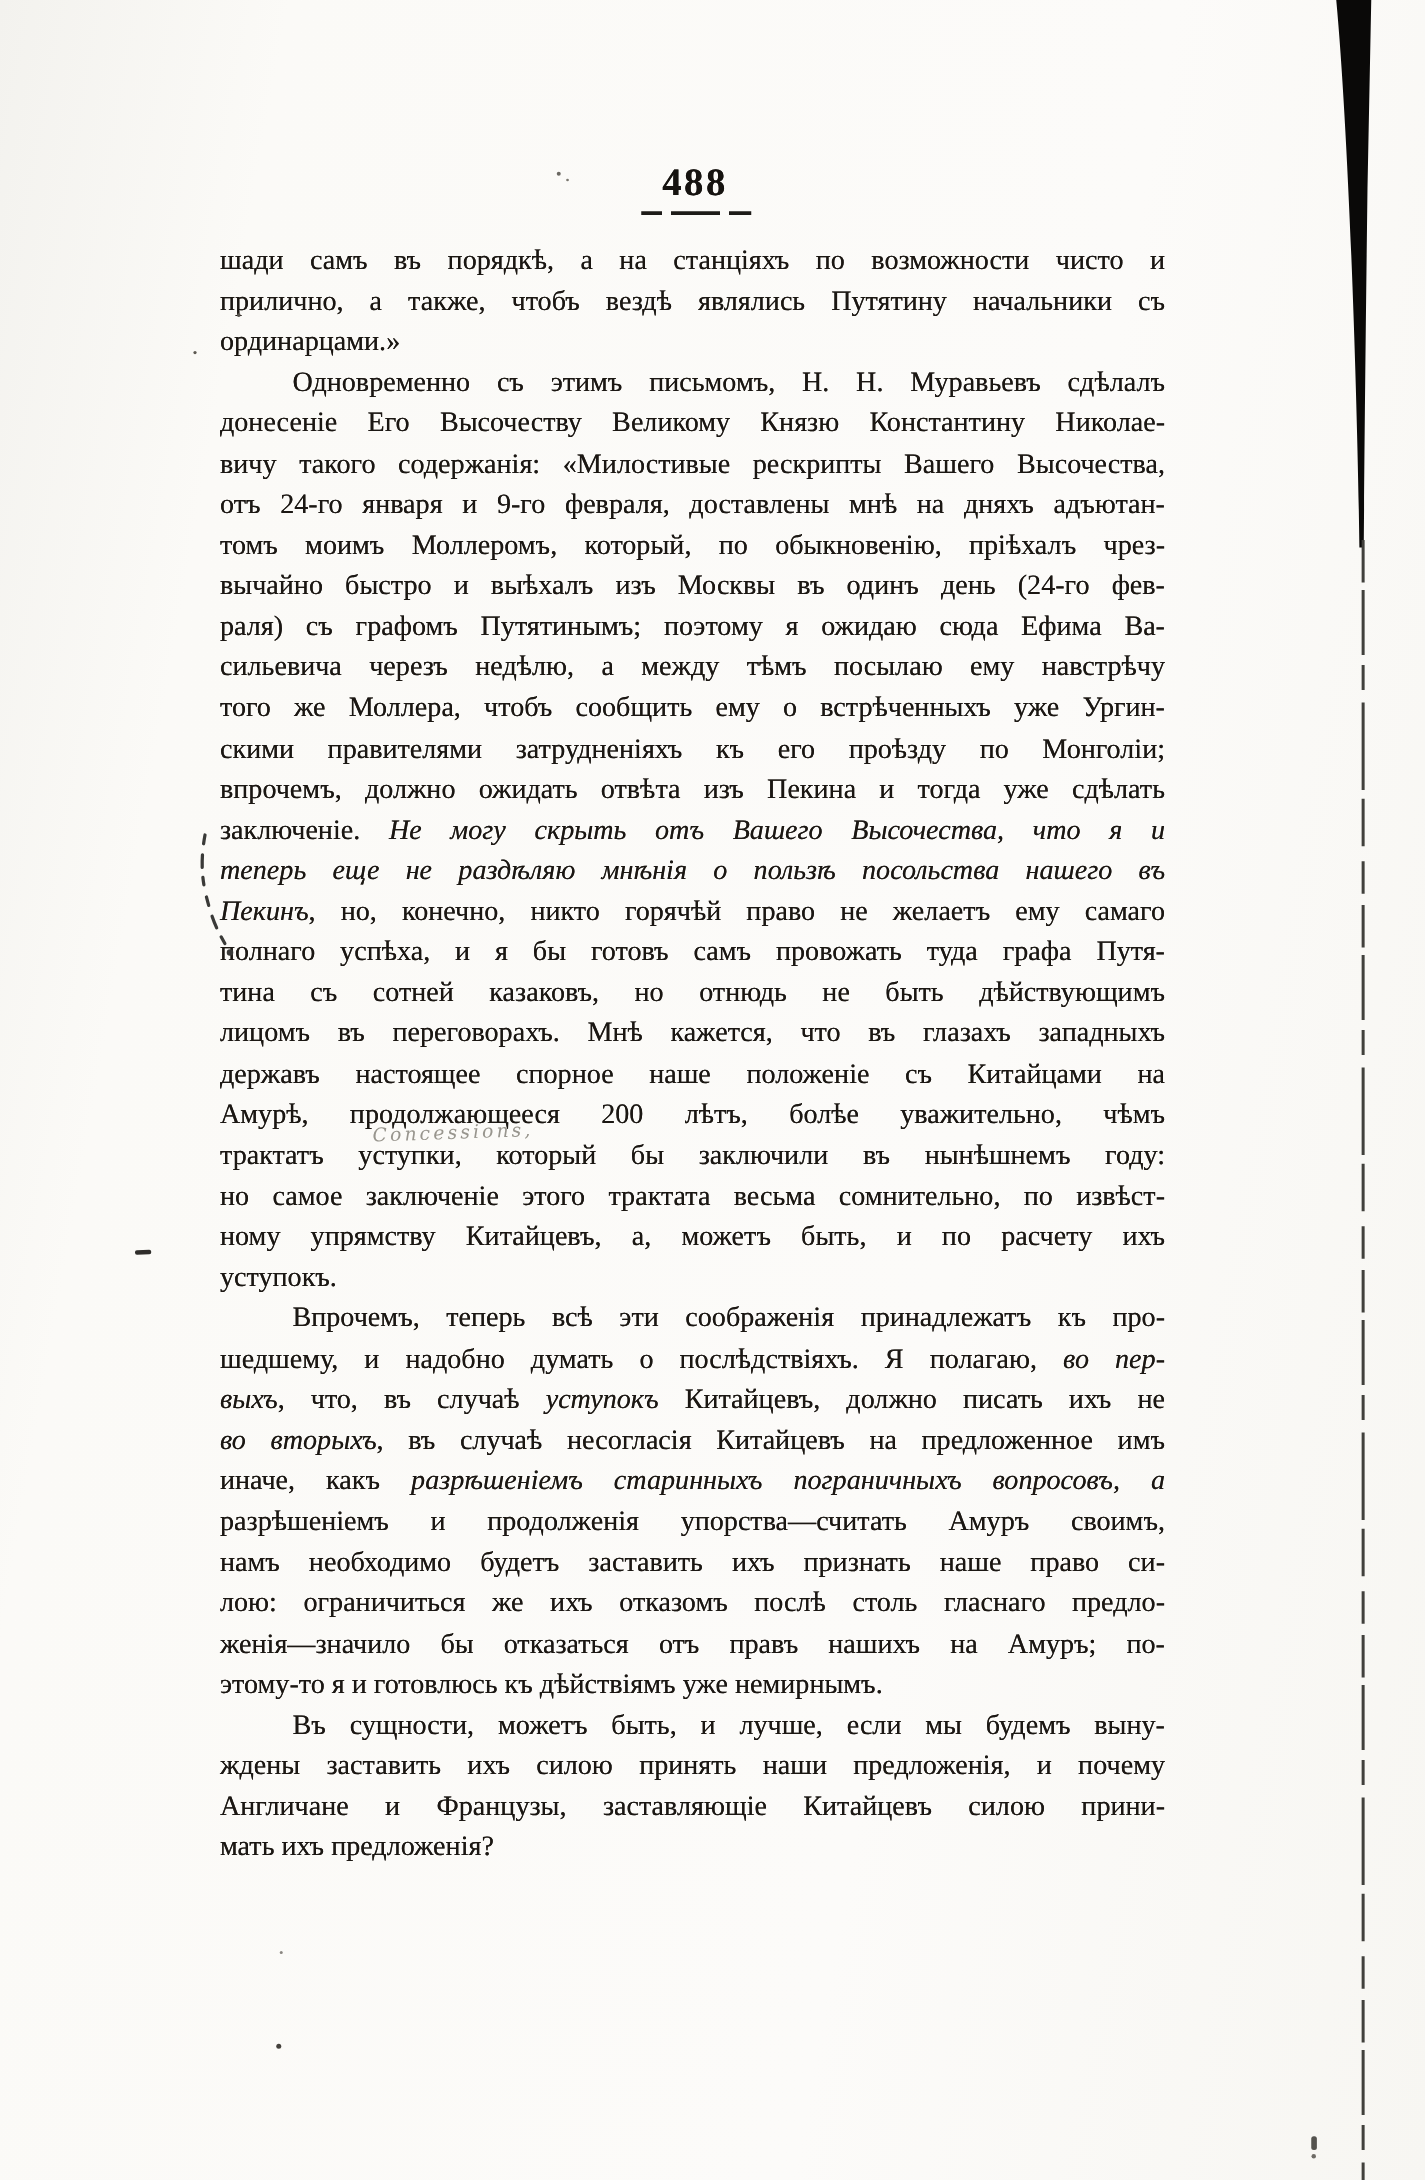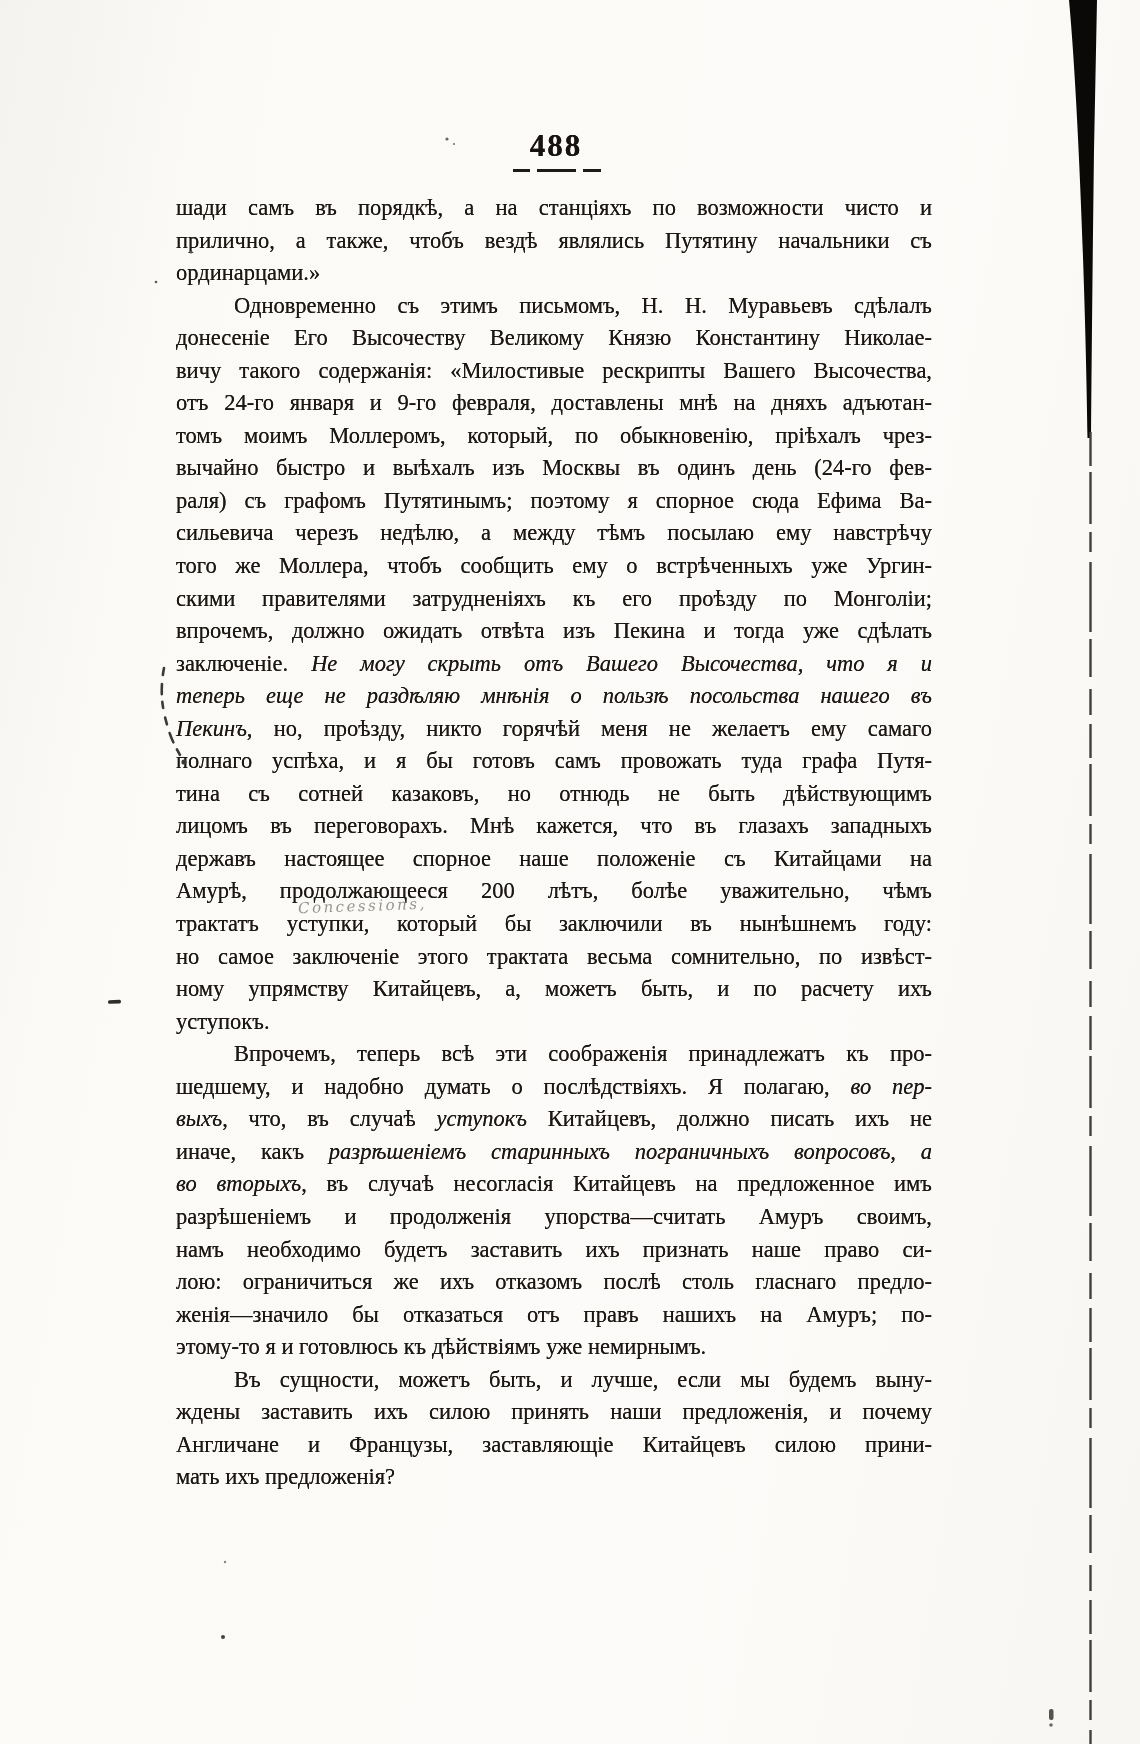--- a/index.html
+++ b/index.html
@@ -53,42 +53,42 @@
   <div class="text-block">
       <div class="line"><span>шади самъ въ порядкѣ, а на станціяхъ по возможности чисто и</span></div>
       <div class="line"><span>прилично, а также, чтобъ вездѣ являлись Путятину начальники съ</span></div>
       <div class="line last"><span>ординарцами.»</span></div>
       <div class="line indent"><span>Одновременно съ этимъ письмомъ, Н. Н. Муравьевъ сдѣлалъ</span></div>
       <div class="line"><span>донесеніе Его Высочеству Великому Князю Константину Николае-</span></div>
       <div class="line"><span>вичу такого содержанія: «Милостивые рескрипты Вашего Высочества,</span></div>
       <div class="line"><span>отъ 24-го января и 9-го февраля, доставлены мнѣ на дняхъ адъютан-</span></div>
       <div class="line"><span>томъ моимъ Моллеромъ, который, по обыкновенію, пріѣхалъ чрез-</span></div>
       <div class="line"><span>вычайно быстро и выѣхалъ изъ Москвы въ одинъ день (24-го фев-</span></div>
-      <div class="line"><span>раля) съ графомъ Путятинымъ; поэтому я спорное сюда Ефима Ва-</span></div>
+      <div class="line"><span>раля) съ графомъ Путятинымъ; поэтому я ожидаю сюда Ефима Ва-</span></div>
       <div class="line"><span>сильевича черезъ недѣлю, а между тѣмъ посылаю ему навстрѣчу</span></div>
       <div class="line"><span>того же Моллера, чтобъ сообщить ему о встрѣченныхъ уже Ургин-</span></div>
       <div class="line"><span>скими правителями затрудненіяхъ къ его проѣзду по Монголіи;</span></div>
       <div class="line"><span>впрочемъ, должно ожидать отвѣта изъ Пекина и тогда уже сдѣлать</span></div>
       <div class="line"><span>заключеніе. </span><span class="it">Не могу скрыть отъ Вашего Высочества, что я и</span></div>
       <div class="line"><span class="it">теперь еще не раздѣляю мнѣнія о пользѣ посольства нашего въ</span></div>
-      <div class="line"><span class="it">Пекинъ</span><span>, но, проѣзду, никто горячѣй меня не желаетъ ему самаго</span></div>
+      <div class="line"><span class="it">Пекинъ</span><span>, но, конечно, никто горячѣй право не желаетъ ему самаго</span></div>
       <div class="line"><span>полнаго успѣха, и я бы готовъ самъ провожать туда графа Путя-</span></div>
       <div class="line"><span>тина съ сотней казаковъ, но отнюдь не быть дѣйствующимъ</span></div>
       <div class="line"><span>лицомъ въ переговорахъ. Мнѣ кажется, что въ глазахъ западныхъ</span></div>
       <div class="line"><span>державъ настоящее спорное наше положеніе съ Китайцами на</span></div>
       <div class="line"><span>Амурѣ, продолжающееся 200 лѣтъ, болѣе уважительно, чѣмъ</span></div>
       <div class="line"><span>трактатъ уступки, который бы заключили въ нынѣшнемъ году:</span></div>
       <div class="line"><span>но самое заключеніе этого трактата весьма сомнительно, по извѣст-</span></div>
       <div class="line"><span>ному упрямству Китайцевъ, а, можетъ быть, и по расчету ихъ</span></div>
       <div class="line last"><span>уступокъ.</span></div>
       <div class="line indent"><span>Впрочемъ, теперь всѣ эти соображенія принадлежатъ къ про-</span></div>
       <div class="line"><span>шедшему, и надобно думать о послѣдствіяхъ. Я полагаю, </span><span class="it">во пер-</span></div>
       <div class="line"><span class="it">выхъ</span><span>, что, въ случаѣ </span><span class="it">уступокъ</span><span> Китайцевъ, должно писать ихъ не</span></div>
+      <div class="line"><span class="it">во вторыхъ</span><span>, въ случаѣ несогласія Китайцевъ на предложенное имъ</span></div>
       <div class="line"><span>иначе, какъ </span><span class="it">разрѣшеніемъ старинныхъ пограничныхъ вопросовъ, а</span></div>
-      <div class="line"><span class="it">во вторыхъ</span><span>, въ случаѣ несогласія Китайцевъ на предложенное имъ</span></div>
       <div class="line"><span>разрѣшеніемъ и продолженія упорства—считать Амуръ своимъ,</span></div>
       <div class="line"><span>намъ необходимо будетъ заставить ихъ признать наше право си-</span></div>
       <div class="line"><span>лою: ограничиться же ихъ отказомъ послѣ столь гласнаго предло-</span></div>
       <div class="line"><span>женія—значило бы отказаться отъ правъ нашихъ на Амуръ; по-</span></div>
       <div class="line last"><span>этому-то я и готовлюсь къ дѣйствіямъ уже немирнымъ.</span></div>
       <div class="line indent"><span>Въ сущности, можетъ быть, и лучше, если мы будемъ выну-</span></div>
       <div class="line"><span>ждены заставить ихъ силою принять наши предложенія, и почему</span></div>
       <div class="line"><span>Англичане и Французы, заставляющіе Китайцевъ силою прини-</span></div>
       <div class="line last"><span>мать ихъ предложенія?</span></div>
     </div>

